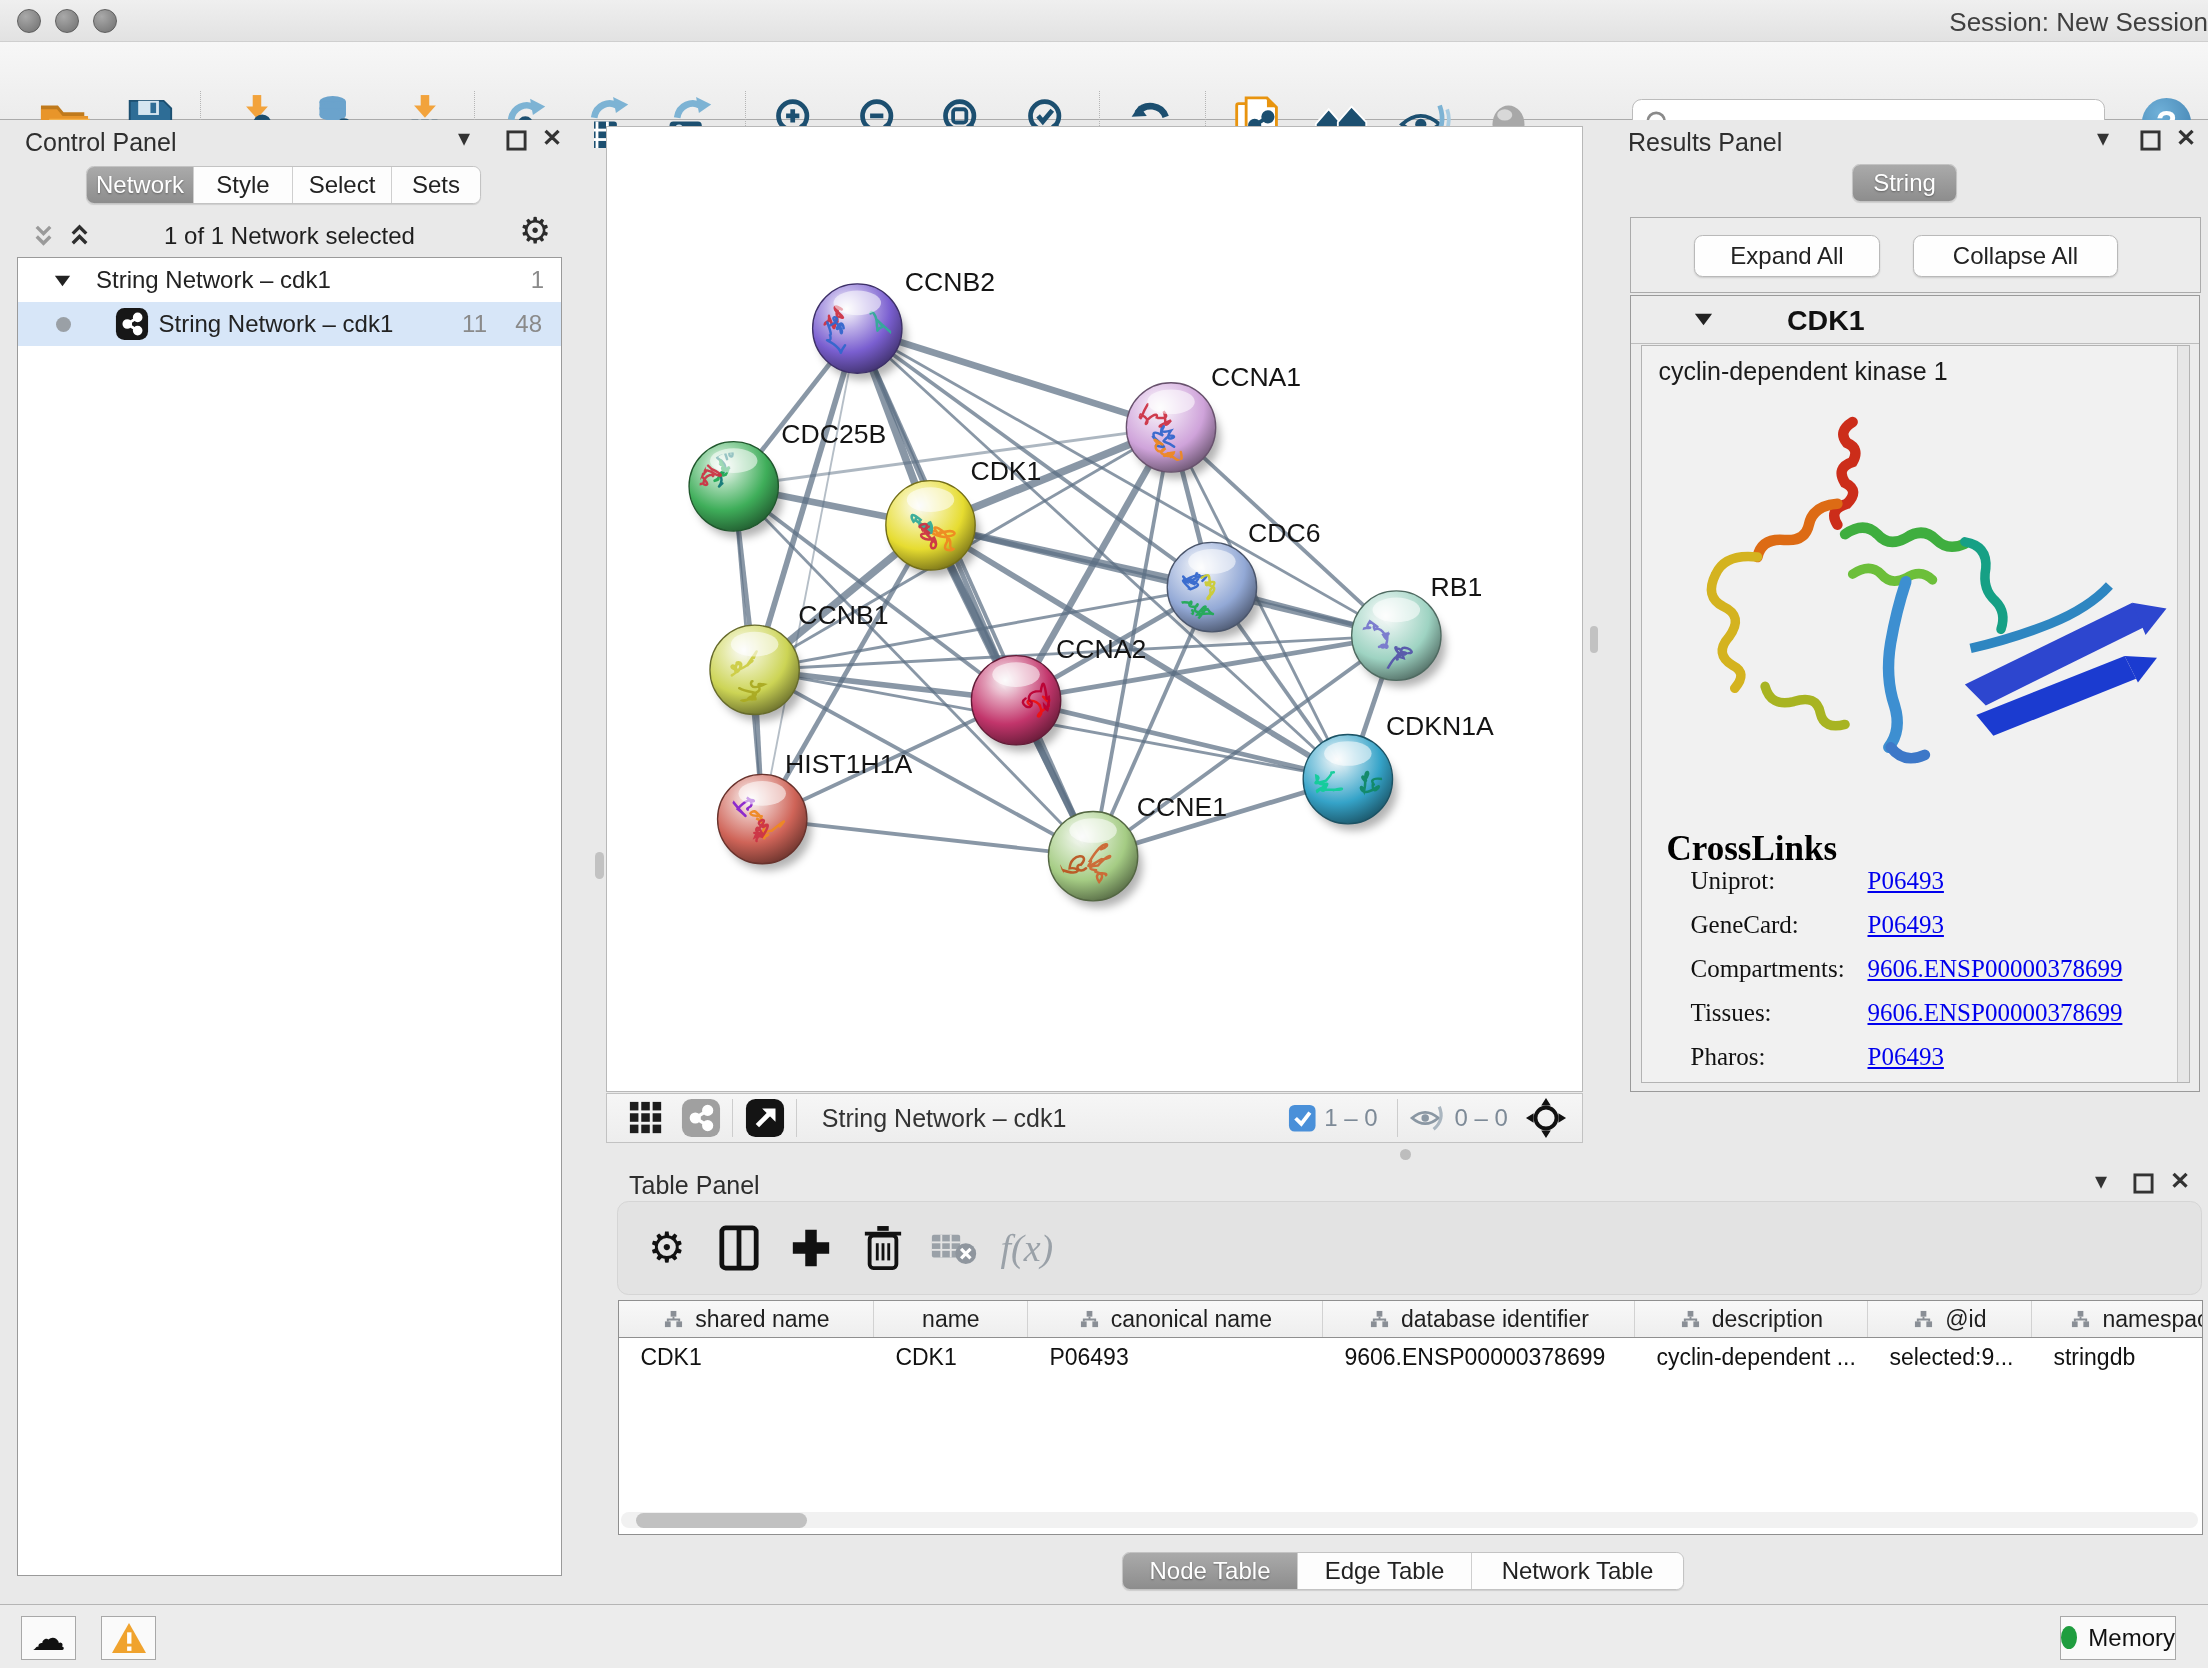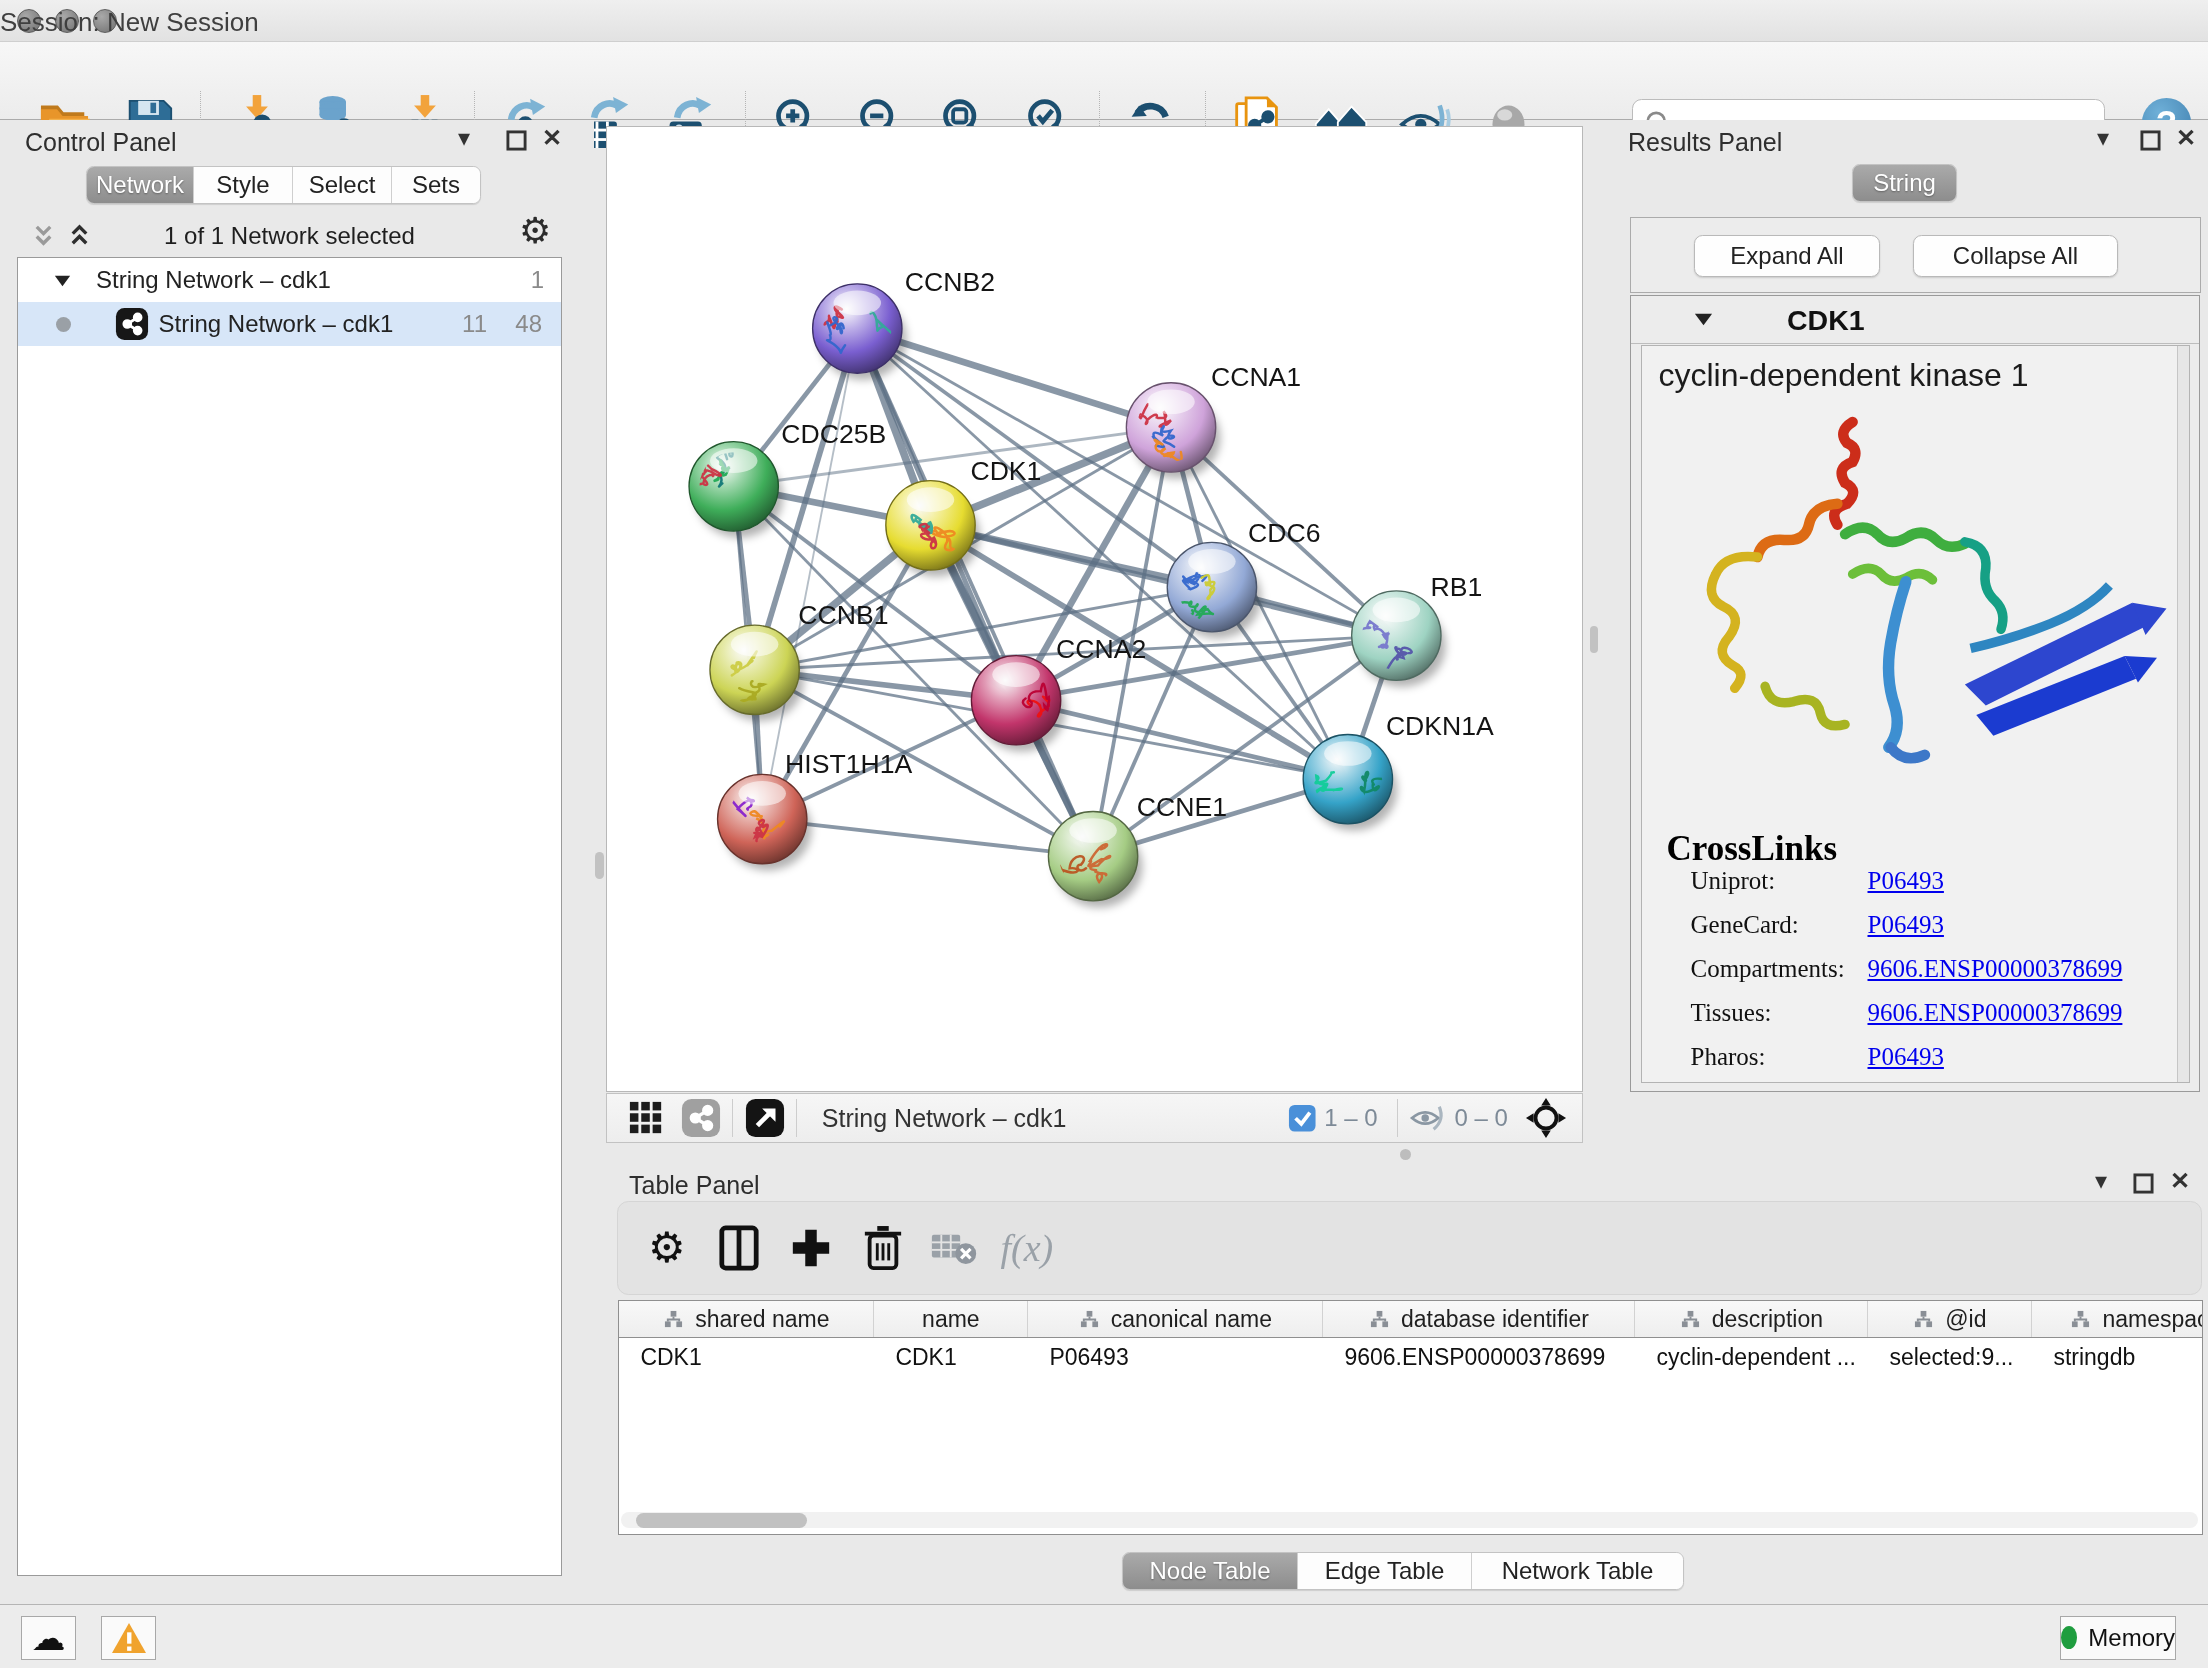--- a/index.html
+++ b/index.html
@@ -4,21 +4,21 @@
 <style>
   html,body{margin:0;padding:0;background:#d0d0d0;}
   *{box-sizing:border-box;}
   .window{position:relative;width:2208px;height:1668px;background:#e9e9e9;overflow:hidden;
           font-family:"Liberation Sans",sans-serif;color:#222;}
   
   .titlebar{position:absolute;left:0;top:0;width:2208px;height:42px;background:linear-gradient(#efefef,#e2e2e2);
             border-bottom:1px solid #cfcfcf;}
   .tl{position:absolute;top:8.6px;width:24px;height:24px;border-radius:50%;
       background:radial-gradient(circle at 35% 30%,#a9a9a9,#6f6f6f);border:1px solid #5f5f5f;}
-  .win-title{position:absolute;top:6.7px;left:0;width:100%;text-align:left;font-size:26px;color:#3f3f3f;}
+  .win-title{position:absolute;top:6.7px;left:0;width:100%;text-align:right;font-size:26px;color:#3f3f3f;}
   
   .toolbar{position:absolute;left:0;top:42px;width:2208px;height:78px;background:linear-gradient(#f7f7f7,#ececec);
            border-bottom:1.9px solid #ababab;}
   .tbtn{position:absolute;top:51px;width:55px;height:59px;display:flex;align-items:center;justify-content:center;cursor:default;}
   .tsep{position:absolute;top:49px;height:59px;width:0;border-left:1.9px dotted #b5b5b5;}
   .searchbox{position:absolute;left:1632px;top:57px;width:473px;height:49px;background:#fff;border:1.9px solid #bcbcbc;
              border-radius:9.5px;}
   .searchbox input{position:absolute;left:49px;top:3.8px;width:409px;height:38px;border:none;outline:none;font-size:25px;background:transparent;}
   .searchbox svg{position:absolute;left:11.4px;top:9.5px;}
   
@@ -691,21 +691,21 @@
     </div>
 
     <div class="rbox2">
       <div class="rsec-head">
         <svg style="position:absolute;left:61px;top:13.3px;" width="23" height="21" viewBox="0 0 24 22">
           <path d="M3 5 h18 l-9 12z" fill="#222"></path>
           </svg>
         <div style="position:absolute;left:156px;top:7.6px;font-size:28.5px;font-weight:bold;color:#111;">CDK1</div>
       </div>
       <div class="rinner">
-        <div style="position:absolute;left:17px;top:11.4px;font-size:32px;color:#1b1b1b;">cyclin-dependent kinase 1</div>
+        <div style="position:absolute;left:17px;top:11.4px;font-size:25px;color:#1b1b1b;">cyclin-dependent kinase 1</div>
 
         <svg style="position:absolute;left:9.5px;top:55px;" width="525" height="411" viewBox="0 0 552 432">
           <g fill="none" stroke-linecap="round">
             <path d="M212 22 q-16 10 -6 22 q14 6 6 20 q-18 6 -8 22 q16 8 2 22 q-20 6 -10 22" stroke="#cc2d1a" stroke-width="11"></path>
             <path d="M196 108 q-26 2 -30 22 q-4 18 -26 16 q-24 -2 -28 18" stroke="#dd6b14" stroke-width="11"></path>
             <path d="M112 164 q-34 -4 -44 18 q-12 24 8 34 q22 10 6 32 q-16 18 4 30 q16 8 2 24" stroke="#d4b31f" stroke-width="10"></path>
             <path d="M120 300 q6 22 30 16 q24 -8 28 12 q4 18 26 12" stroke="#a8b422" stroke-width="10"></path>
             <path d="M204 140 q20 -14 34 0 q12 14 30 4 q18 -12 32 2 q12 12 30 4" stroke="#3fae3f" stroke-width="11"></path>
             <path d="M212 182 q18 -12 30 0 q10 12 26 4 q16 -10 28 2" stroke="#6cbf3a" stroke-width="10"></path>
             <path d="M330 148 q24 4 22 28 q-4 22 10 34 q12 12 6 30" stroke="#16a085" stroke-width="10"></path>

